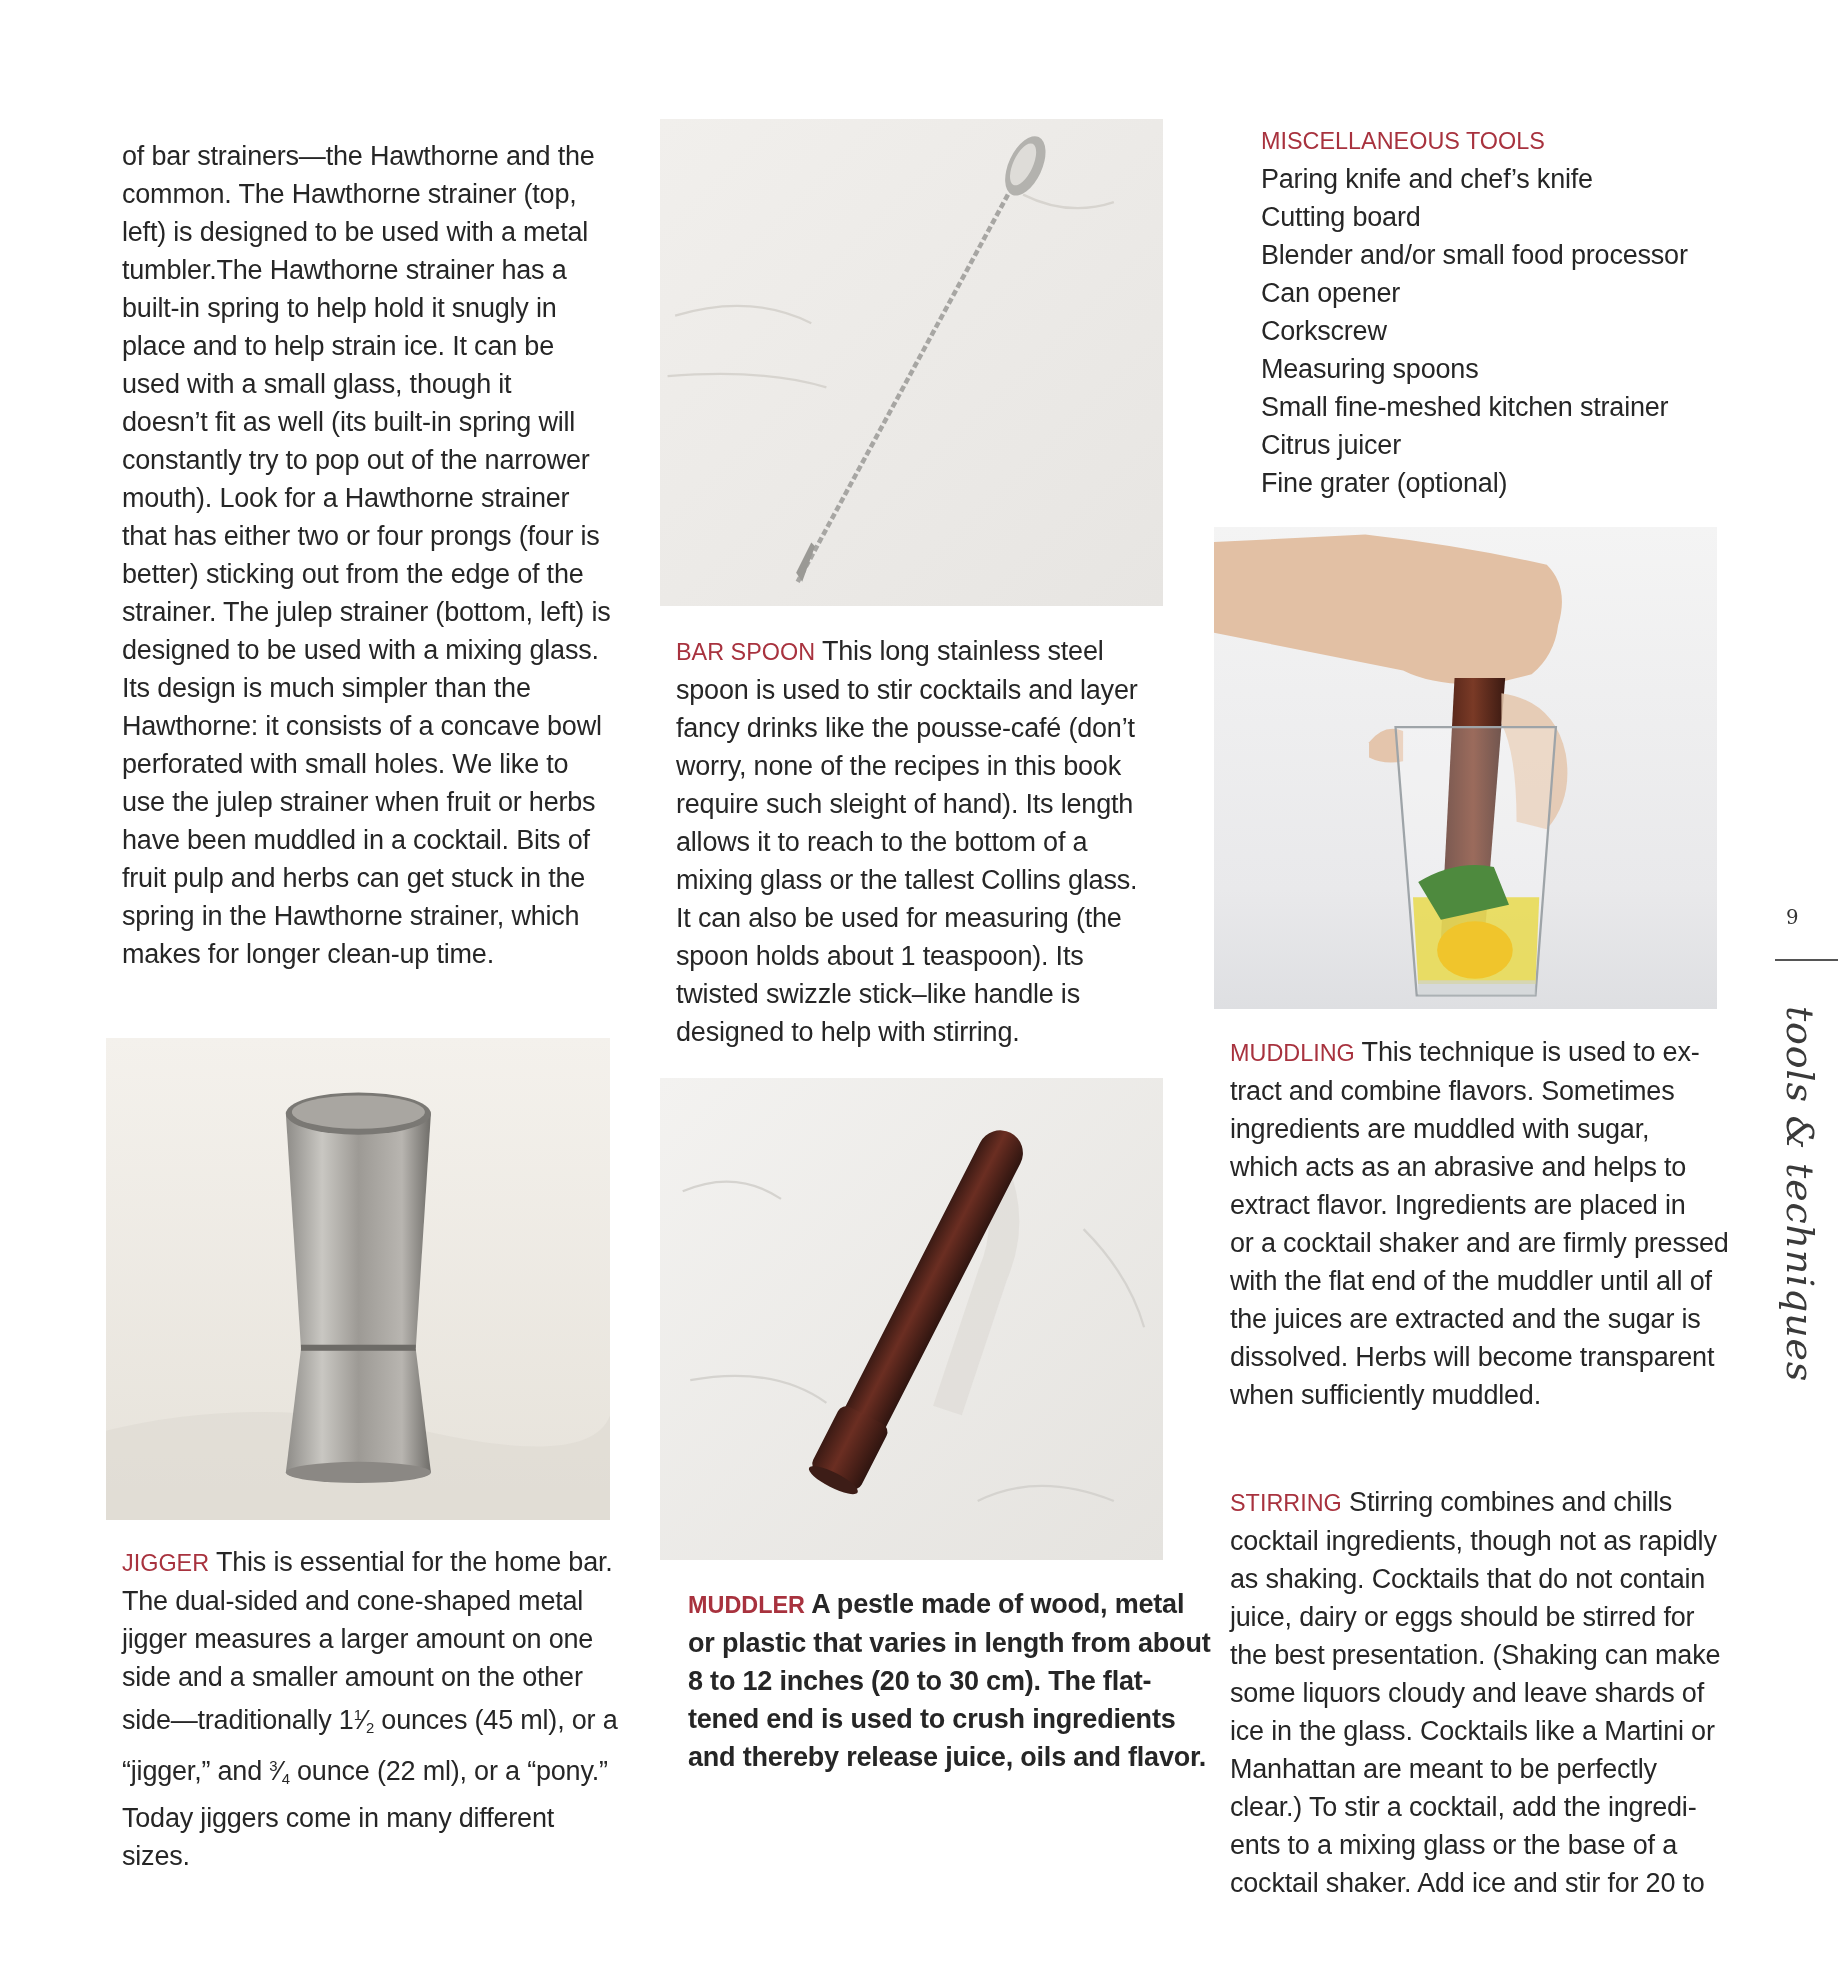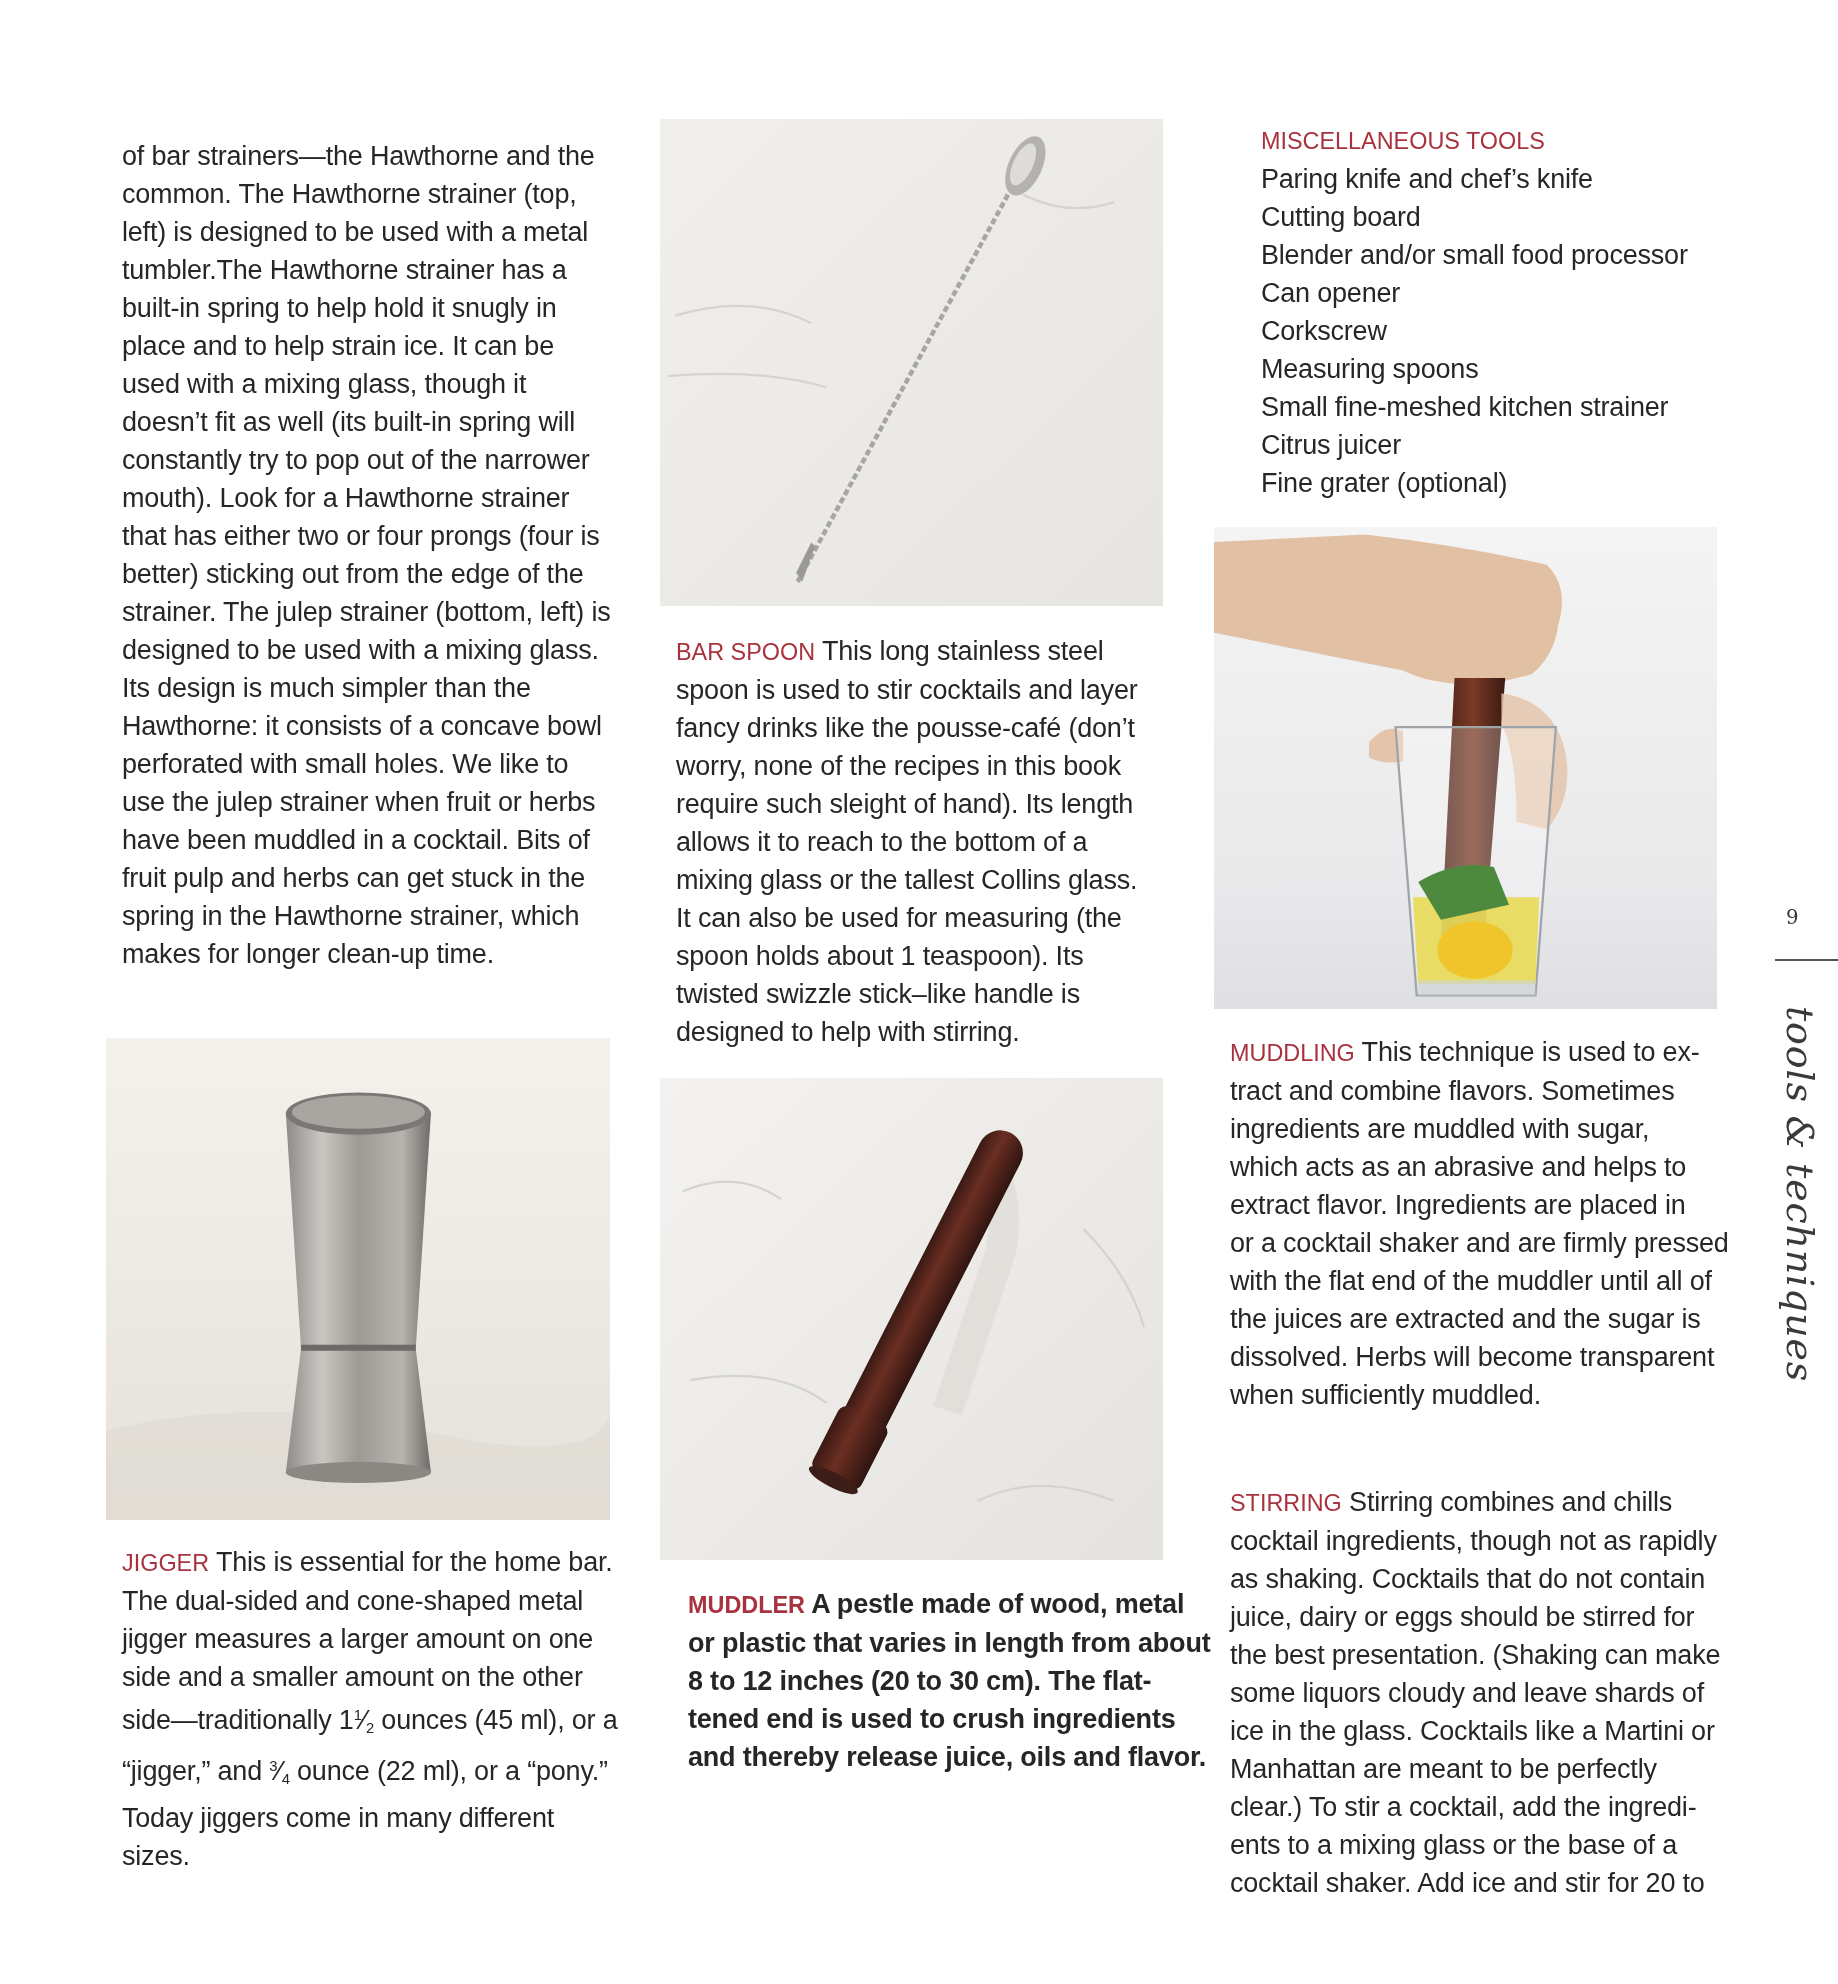--- a/index.html
+++ b/index.html
@@ -34,21 +34,21 @@
 <body>
 
 <div class="col" style="left:106px; top:121px; width:514px;">
   <p>
     <span class="line">of bar strainers—the Hawthorne and the</span>
     <span class="line">common. The Hawthorne strainer (top,</span>
     <span class="line">left) is designed to be used with a metal</span>
     <span class="line">tumbler.The Hawthorne strainer has a</span>
     <span class="line">built-in spring to help hold it snugly in</span>
     <span class="line">place and to help strain ice. It can be</span>
-    <span class="line">used with a mixing glass, though it</span>
+    <span class="line">used with a small glass, though it</span>
     <span class="line">doesn’t fit as well (its built-in spring will</span>
     <span class="line">constantly try to pop out of the narrower</span>
     <span class="line">mouth). Look for a Hawthorne strainer</span>
     <span class="line">that has either two or four prongs (four is</span>
     <span class="line">better) sticking out from the edge of the</span>
     <span class="line">strainer. The julep strainer (bottom, left) is</span>
     <span class="line">designed to be used with a mixing glass.</span>
     <span class="line">Its design is much simpler than the</span>
     <span class="line">Hawthorne: it consists of a concave bowl</span>
     <span class="line">perforated with small holes. We like to</span>

